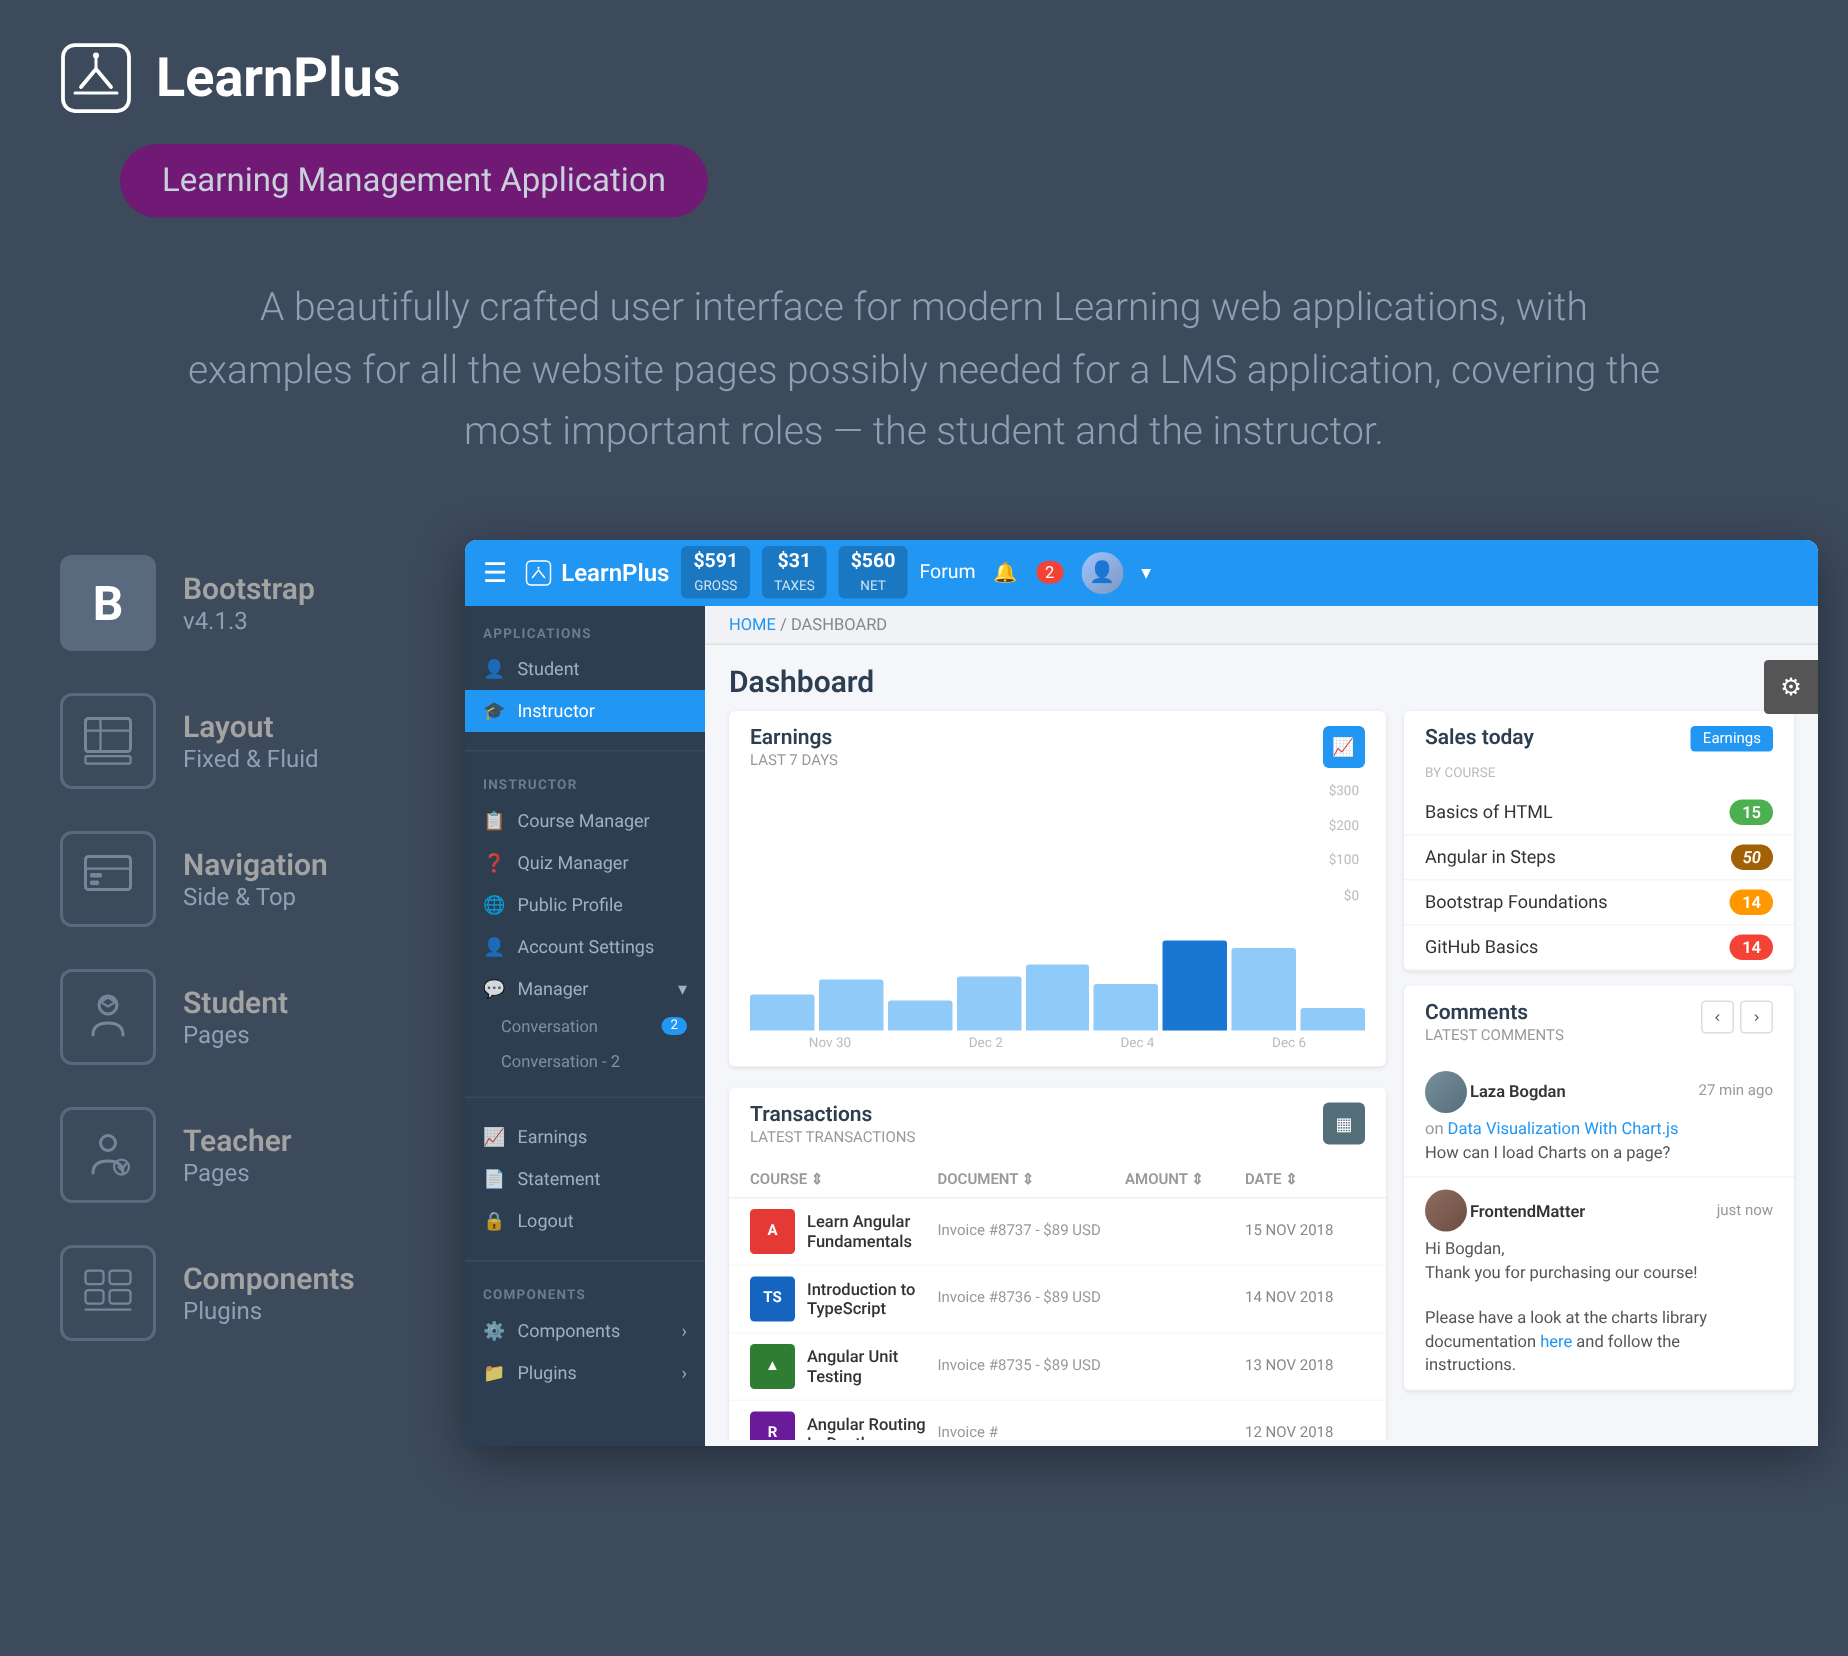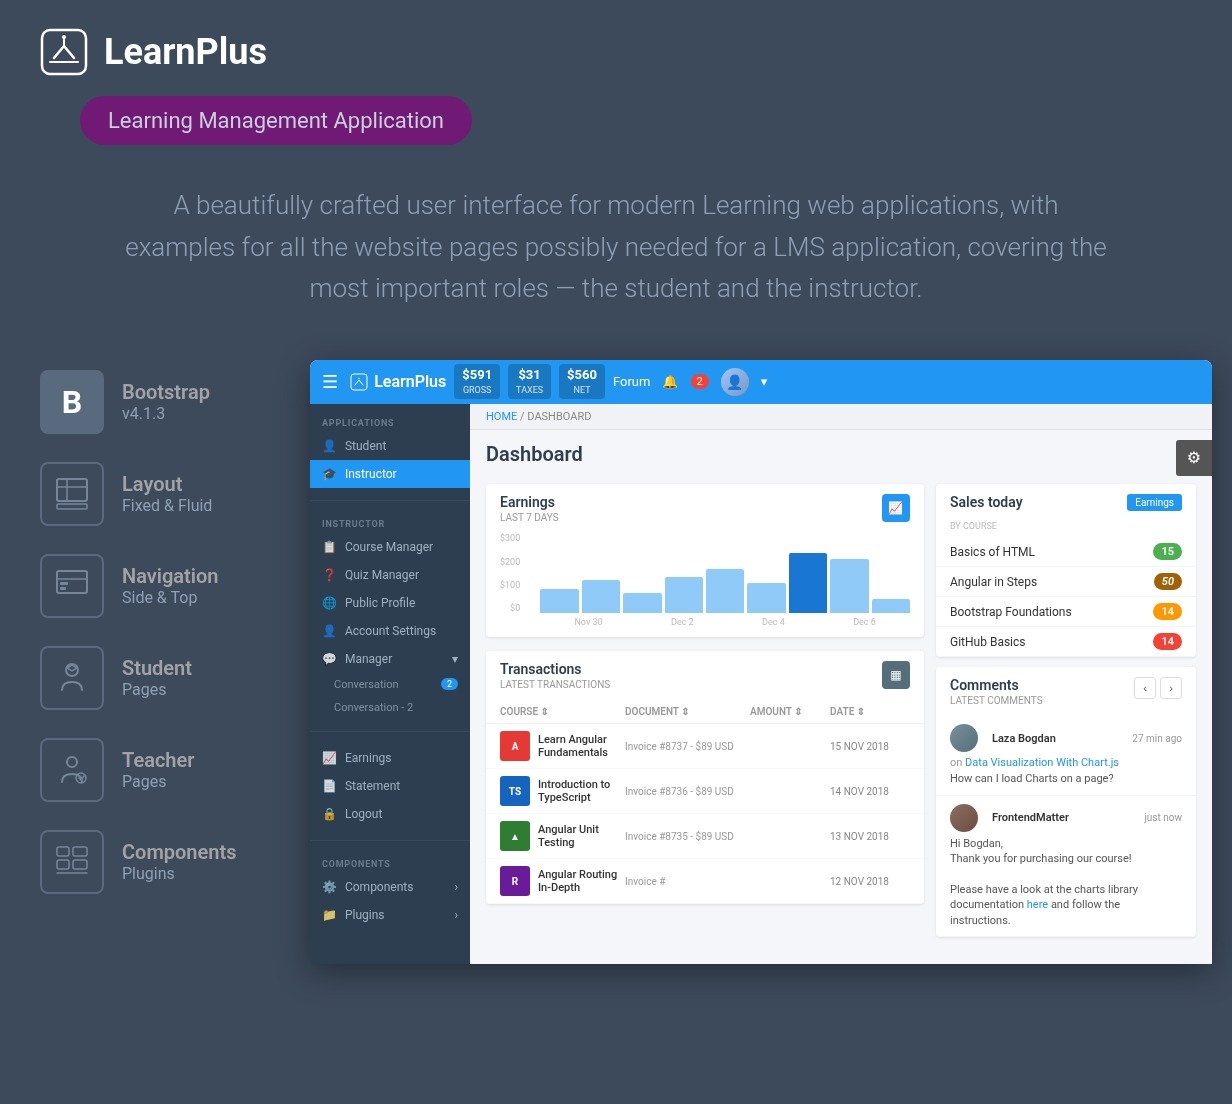--- a/index.html
+++ b/index.html
@@ -410,21 +410,21 @@
       background: #fff;
       border-radius: 3px;
       display: flex;
       align-items: center;
       justify-content: center;
       font-size: 11px;
       color: #555;
       cursor: pointer;
     }
     .comment-item { padding: 8px 14px; border-bottom: 1px solid #f5f5f5; }
-    .comment-meta { display: flex; align-items: center; gap: 14px; margin-bottom: 4px; }
+    .comment-meta { display: flex; align-items: center; gap: 2px; margin-bottom: 4px; }
     .comment-avatar {
       width: 28px;
       height: 28px;
       border-radius: 50%;
       background: #c0c0c0;
       flex-shrink: 0;
     }
     .comment-author { font-size: 11px; font-weight: 600; color: #333; }
     .comment-time { font-size: 10px; color: #999; margin-left: auto; }
     .comment-link { font-size: 11px; color: #999; }
@@ -705,21 +705,21 @@
 
               <div class="card">
                 <div class="card-header">
                   <div>
                     <div class="card-title">Earnings</div>
                     <div class="card-subtitle">LAST 7 DAYS</div>
                   </div>
                   <div class="card-icon-btn">📈</div>
                 </div>
                 <div style="padding: 0 14px 10px; position:relative;">
-                  <div style="display:flex; gap:16px;">
+                  <div style="display:flex; gap:4px;flex-direction:column;">
                     <div style="display:flex;flex-direction:column;justify-content:space-between;height:80px;font-size:9px;color:#bbb;padding-right:4px;text-align:right;">
                       <span>$300</span>
                       <span>$200</span>
                       <span>$100</span>
                       <span>$0</span>
                     </div>
                     <div style="flex:1;">
                       <div class="chart-area" style="padding:0;gap:3px;align-items:flex-end;display:flex;height:80px;">
                         <div class="chart-bar" style="height:30%;"></div>
                         <div class="chart-bar" style="height:42%;"></div>

